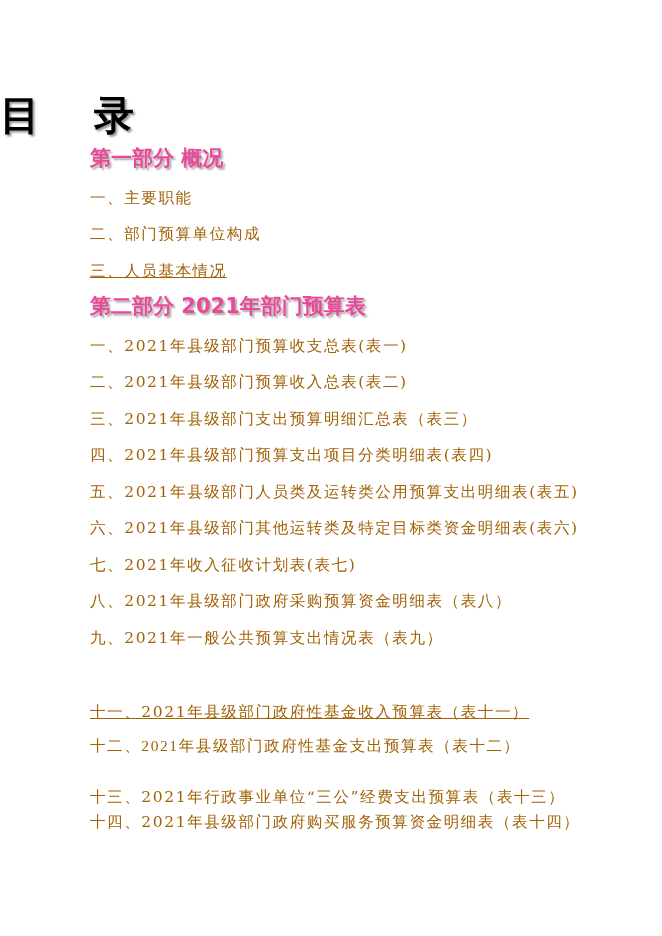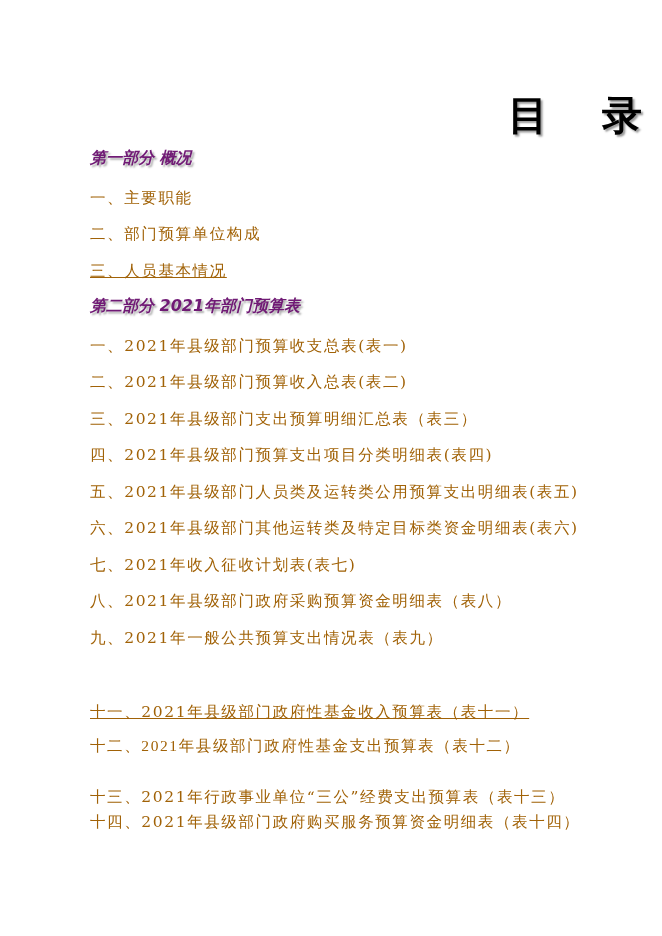--- a/index.html
+++ b/index.html
@@ -1,27 +1,27 @@
 <!DOCTYPE html>
 <html><head>
   <meta charset="utf-8">
   <style>
     html, body { margin: 0; padding: 0; background: #ffffff; }
     body { width: 662px; height: 936px; position: relative; overflow: hidden; }
     .page { position: absolute; left: 0; top: 0; width: 662px; height: 936px; background: #fff; }
     .title {
-      position: absolute; left: 0; width: 662px; top: 92px; text-align: right;
+      position: absolute; left: 0; width: 662px; top: 92px; text-align: left;
       font-family: "DejaVu Sans", sans-serif; font-weight: bold; font-size: 40px; color: #000;
       letter-spacing: 20px; text-shadow: 2px 2px 2px #999;
       line-height: 46px;
     }
     .part-heading {
       position: absolute; left: 90px;
-      font-family: "DejaVu Sans", sans-serif; font-weight: bold; font-size: 16px; color: #701a75;
-      text-shadow: 2px 2px 2px #aaa; white-space: pre; line-height: 30px; font-style: italic;
+      font-family: "DejaVu Sans", sans-serif; font-weight: bold; font-size: 21px; color: #ec4899;
+      text-shadow: 2px 2px 2px #aaa; white-space: pre; line-height: 30px;
     }
     .item {
       position: absolute; left: 90px;
       font-family: "DejaVu Serif", serif; font-size: 15.5px; color: #a16207;
       letter-spacing: 1.6px; white-space: nowrap; line-height: 20px;
     }
   </style>
 </head>
 <body>
 

